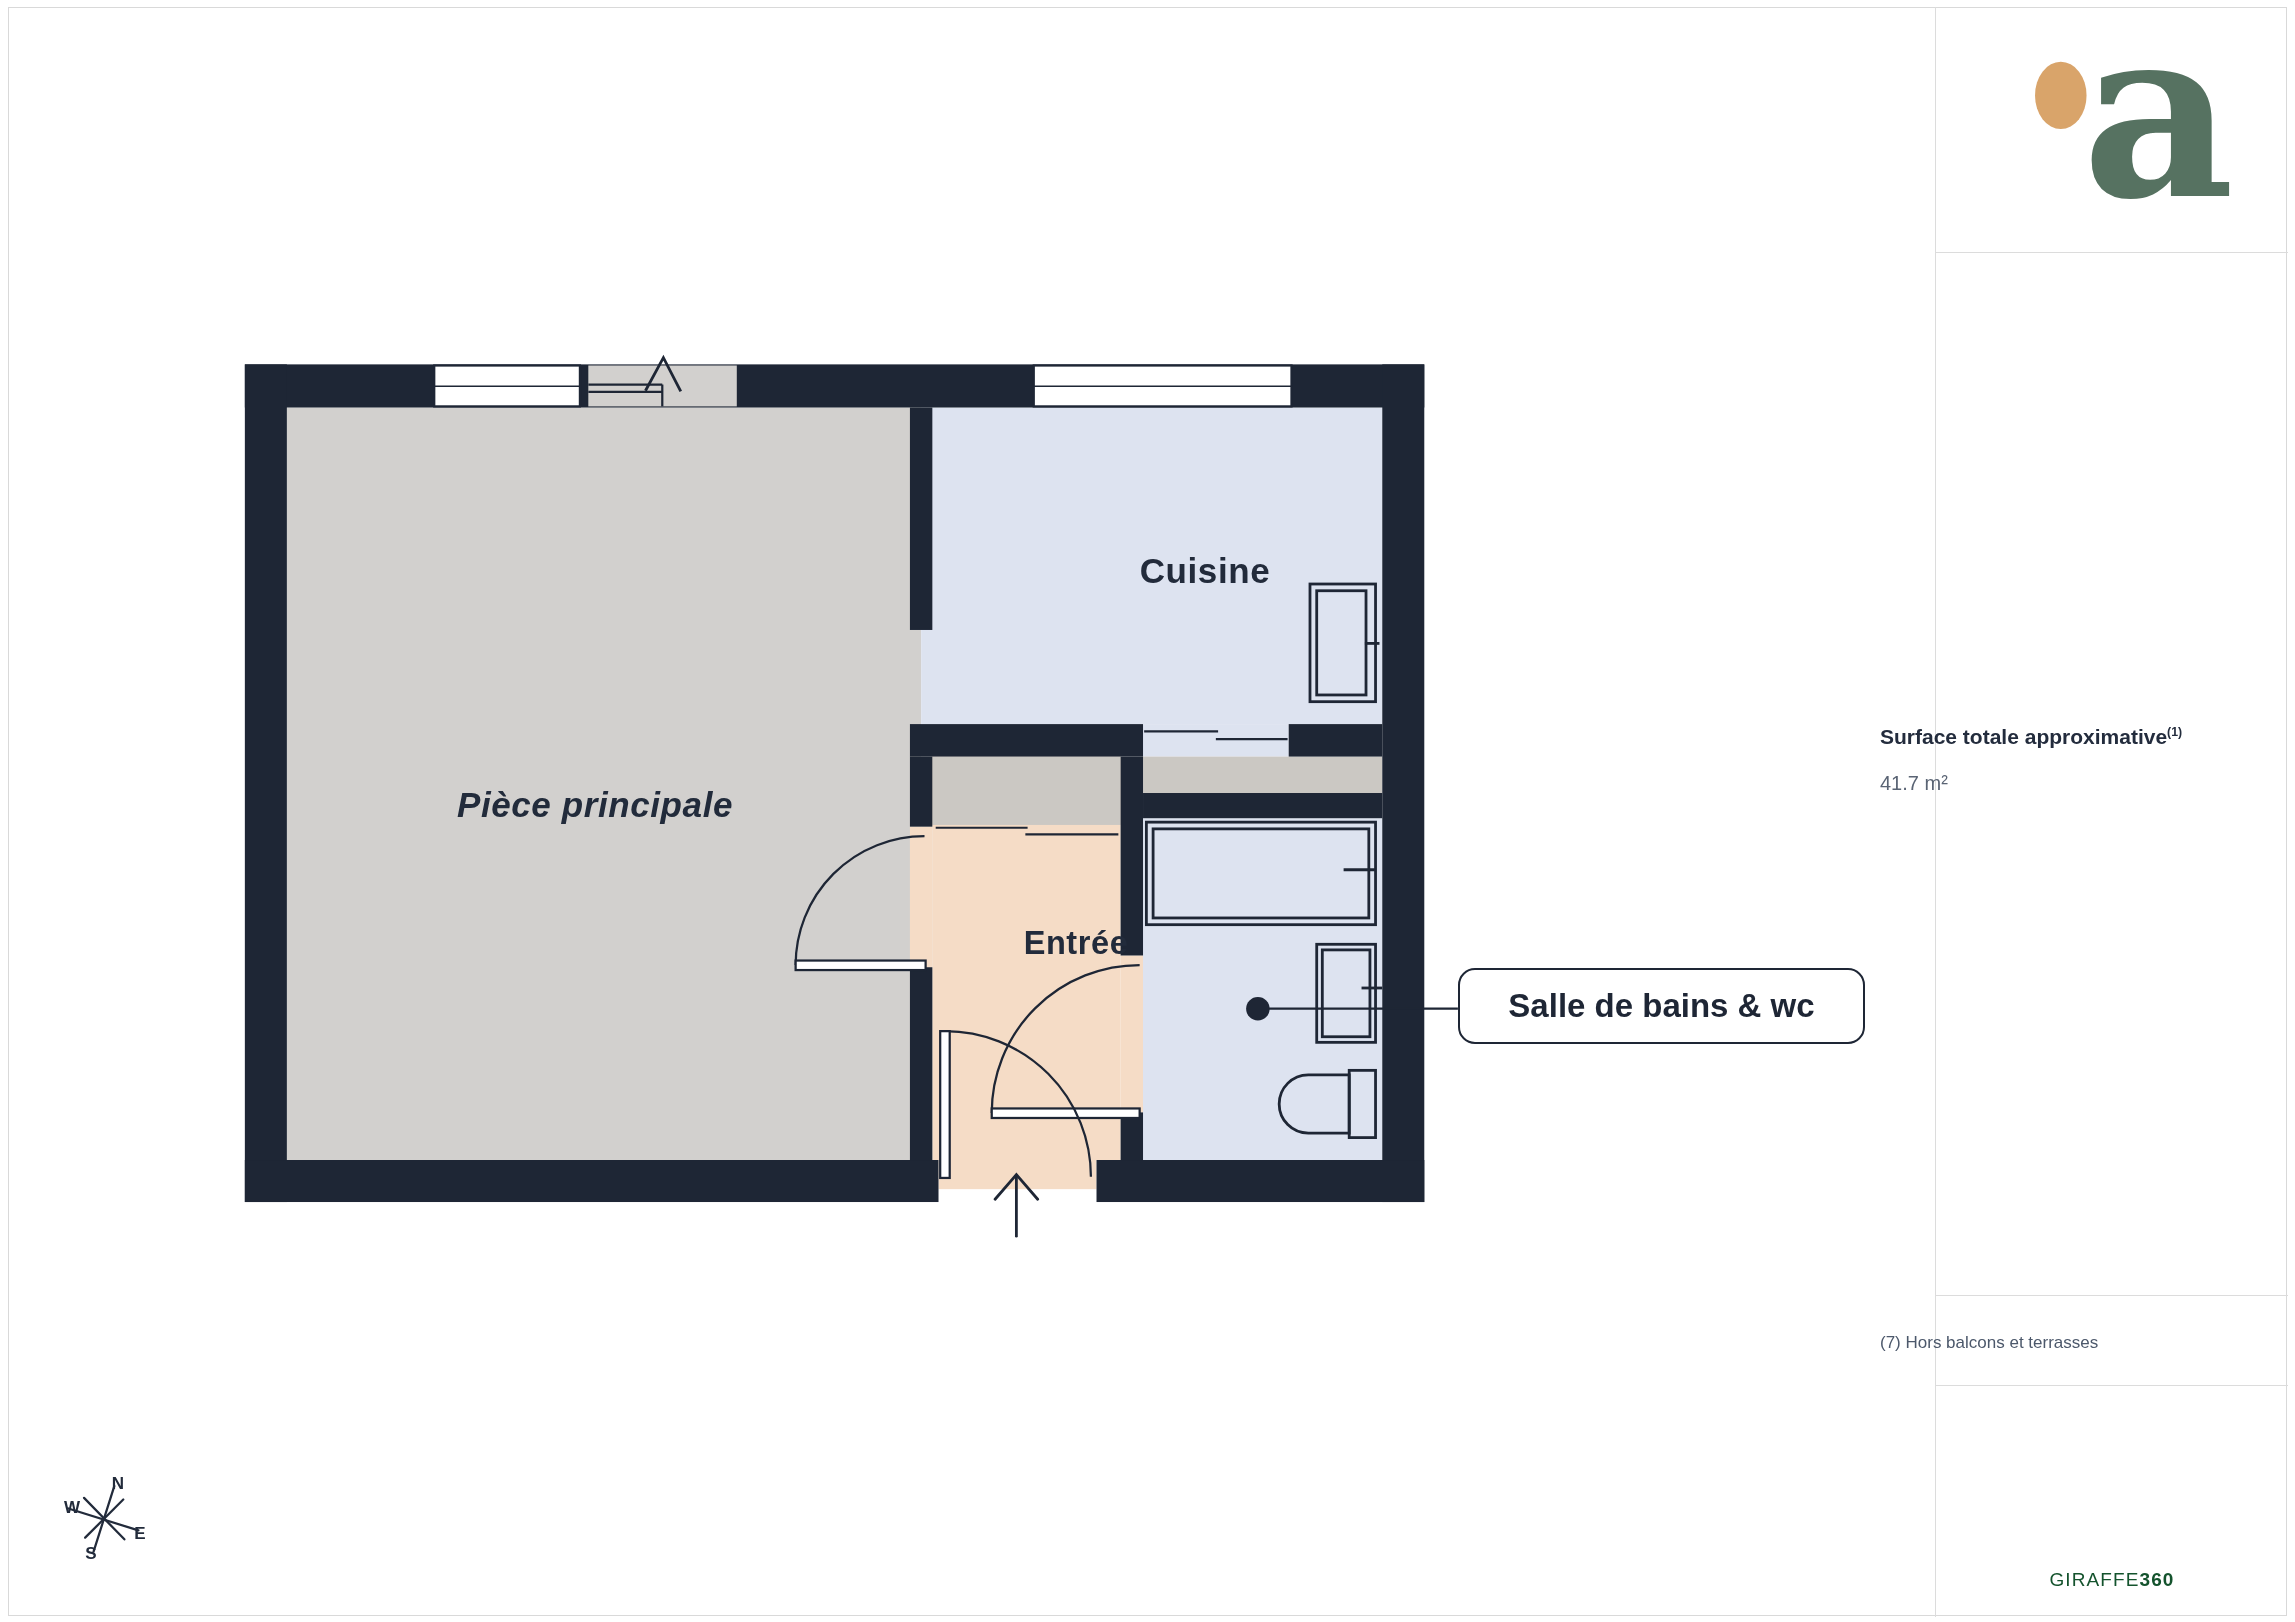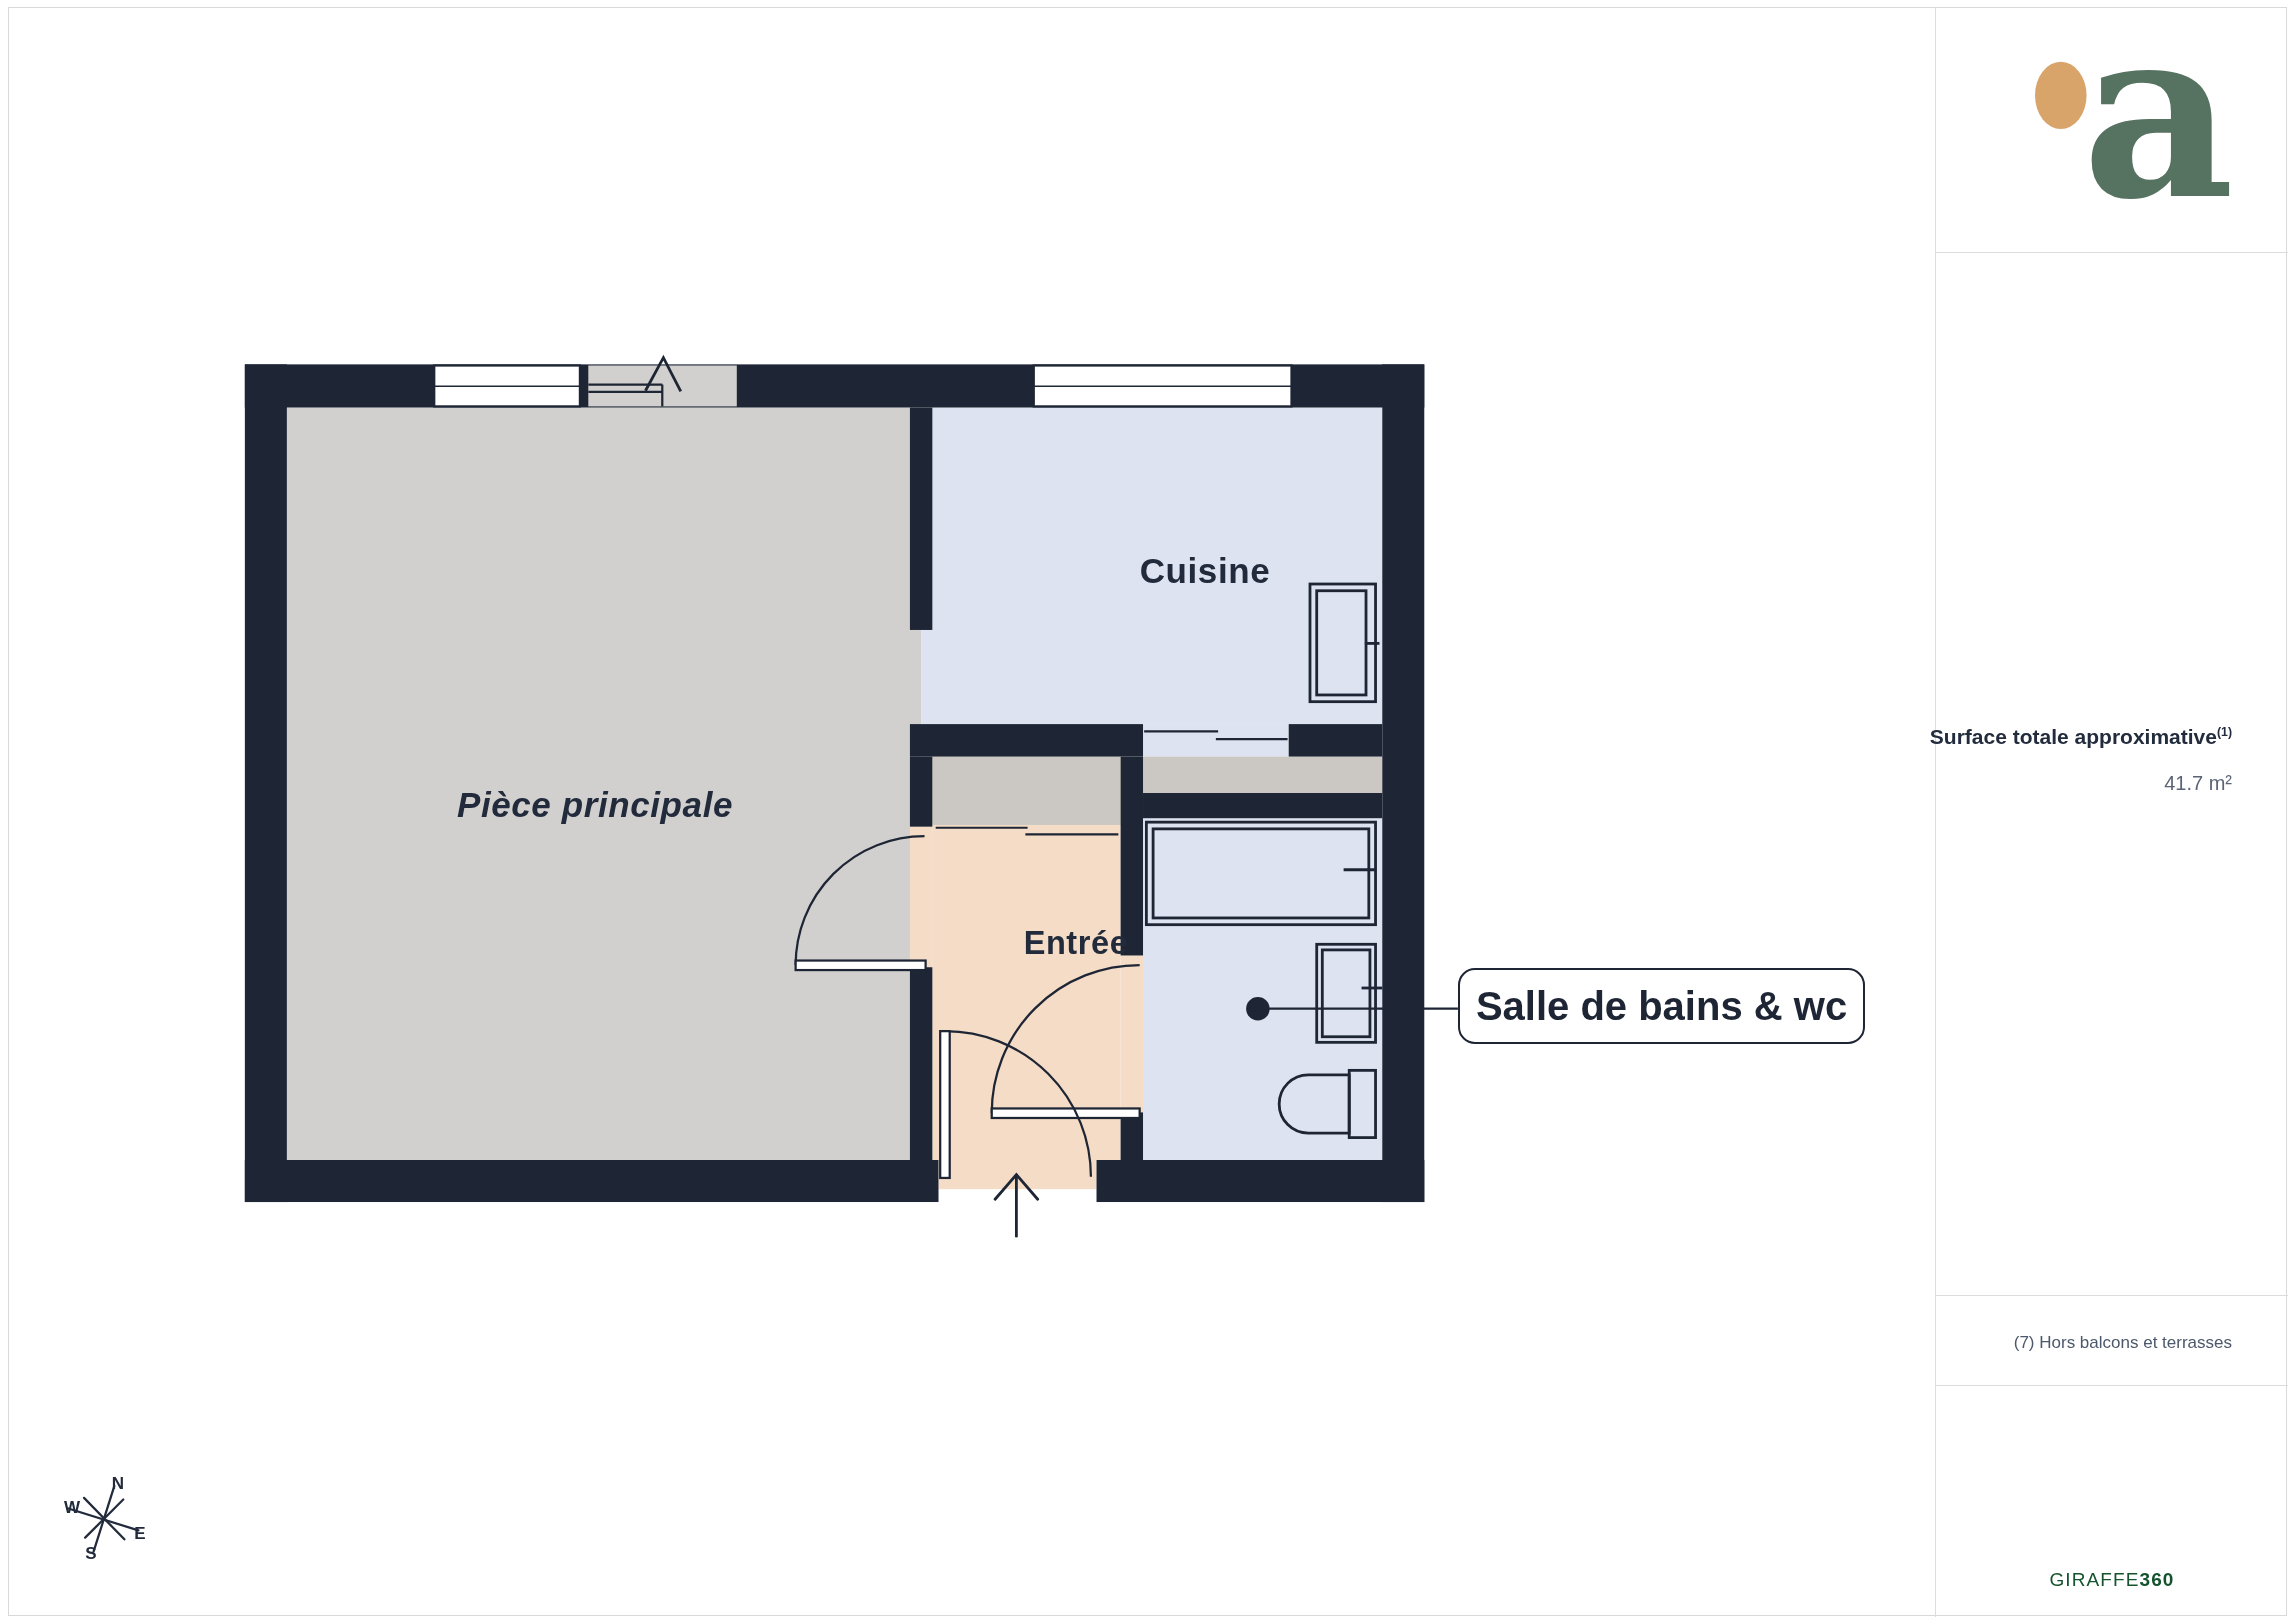--- a/index.html
+++ b/index.html
@@ -11,23 +11,23 @@
   svg.plan{position:absolute;left:0;top:0;width:2295px;height:1623px;}
   .room-label{
     position:absolute;transform:translate(-50%,-50%);
     font-weight:700;font-size:35px;letter-spacing:0.6px;color:#222b3b;white-space:nowrap;
   }
   .callout-box{
     position:absolute;left:1458px;top:968px;width:407px;height:76px;
     background:#ffffff;border:2.8px solid #1e2635;border-radius:17px;
     display:flex;align-items:center;justify-content:center;box-sizing:border-box;
   }
-  .callout-box .txt{font-weight:700;font-size:40px;color:#1e2635;white-space:nowrap;}
+  .callout-box .txt{font-weight:700;font-size:33px;color:#1e2635;white-space:nowrap;}
   .sidebar-line{position:absolute;background:#dcdcdc;}
-  .side-center{position:absolute;left:1880px;width:352px;text-align:right;}
+  .side-center{position:absolute;left:1880px;width:352px;text-align:left;}
   .surface-title{font-weight:700;font-size:21px;color:#232c3d;}
   .surface-title sup{font-size:12.3px;font-weight:700;}
   .surface-value{font-size:20px;color:#5a6474;}
   .footnote{font-size:17px;color:#4c586b;}
   .disclaimer{position:absolute;left:1942px;top:1423px;width:342px;text-align:center;
     font-size:17.4px;line-height:1.45;color:#4c586b;}
   .brand{position:absolute;left:1936px;top:1569px;width:352px;text-align:center;
     font-size:19px;letter-spacing:1.1px;color:#14532d;}
   .brand .b-name{font-weight:400;}
   .brand .b-suffix{font-weight:700;}

